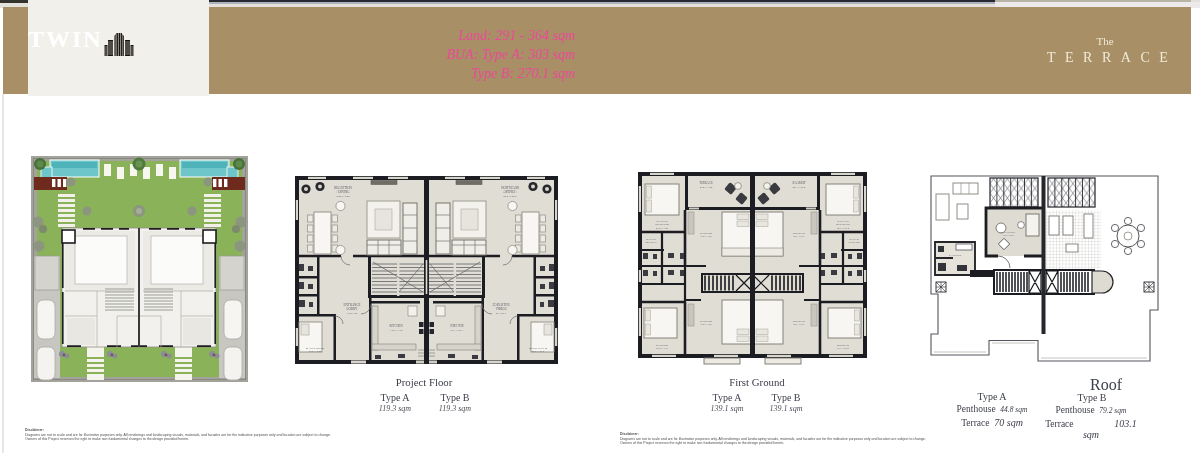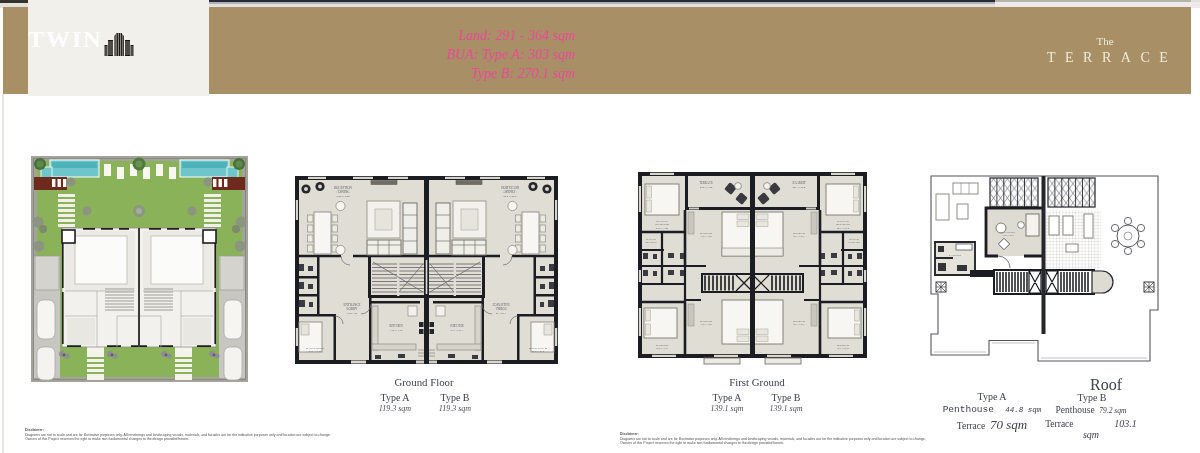--- a/index.html
+++ b/index.html
@@ -671,21 +671,21 @@
         <rect x="8" y="108" width="10" height="10" fill="#ffffff" stroke="#26272c" stroke-width="0.9"></rect>
         <path d="M8,108 l10,10 M18,108 l-10,10 M8,113 h10 M13,108 v10" stroke="#26272c" stroke-width="0.6"></path>
       </g>
 
   <g>
         <rect x="216" y="108" width="10" height="10" fill="#ffffff" stroke="#26272c" stroke-width="0.9"></rect>
         <path d="M216,108 l10,10 M226,108 l-10,10 M216,113 h10 M221,108 v10" stroke="#26272c" stroke-width="0.6"></path>
       </g>
 </svg>
 
-<div class="abs" style="left:344px;top:376px;width:160px;text-align:center;font-family:'Liberation Serif',serif;font-size:10.8px;color:#3d414b;">Ground Floor</div>
+<div class="abs" style="left:344px;top:376px;width:160px;text-align:center;font-family:'Liberation Serif',serif;font-size:10.8px;color:#3d414b;">Project Floor</div>
 
 <div class="abs" style="left:355px;top:392px;width:80px;text-align:center;font-family:'Liberation Serif',serif;font-size:10px;color:#3d414b;">Type A</div>
 
 <div class="abs" style="left:415px;top:392px;width:80px;text-align:center;font-family:'Liberation Serif',serif;font-size:10px;color:#3d414b;">Type B</div>
 
 <div class="abs" style="left:355px;top:404px;width:80px;text-align:center;font-family:'Liberation Serif',serif;font-style:italic;font-size:8px;color:#4a4e57;">119.3 sqm</div>
 
 <div class="abs" style="left:415px;top:404px;width:80px;text-align:center;font-family:'Liberation Serif',serif;font-style:italic;font-size:8px;color:#4a4e57;">119.3 sqm</div>
 
 <div class="abs" style="left:677px;top:376px;width:160px;text-align:center;font-family:'Liberation Serif',serif;font-size:10.8px;color:#3d414b;">First Ground</div>
@@ -695,23 +695,23 @@
 <div class="abs" style="left:746px;top:392px;width:80px;text-align:center;font-family:'Liberation Serif',serif;font-size:10px;color:#3d414b;">Type B</div>
 
 <div class="abs" style="left:687px;top:404px;width:80px;text-align:center;font-family:'Liberation Serif',serif;font-style:italic;font-size:8px;color:#4a4e57;">139.1 sqm</div>
 
 <div class="abs" style="left:746px;top:404px;width:80px;text-align:center;font-family:'Liberation Serif',serif;font-style:italic;font-size:8px;color:#4a4e57;">139.1 sqm</div>
 
 <div class="abs" style="left:962px;top:376px;width:160px;text-align:right;font-family:'Liberation Serif',serif;font-size:16px;color:#3d414b;">Roof</div>
 
 <div class="abs" style="left:952px;top:391px;width:80px;text-align:center;font-family:'Liberation Serif',serif;font-size:10px;color:#3d414b;">Type A</div>
 
-<div class="abs" style="left:942px;top:404px;width:100px;text-align:center;font-family:Liberation Mono, monospace;font-size:9.5px;color:#3d414b;">Penthouse&nbsp;&nbsp;<span style="font-style:italic;font-size:7.5px;">44.8 sqm</span></div>
-
-<div class="abs" style="left:942px;top:417px;width:100px;text-align:center;font-family:'Liberation Serif',serif;font-size:9.5px;color:#3d414b;">Terrace&nbsp;&nbsp;<span style="font-style:italic;font-size:13px;">70 sqm</span></div>
+<div class="abs" style="left:942px;top:404px;width:100px;text-align:center;font-family:Liberation Serif, serif;font-size:9.5px;color:#3d414b;">Penthouse&nbsp;&nbsp;<span style="font-style:italic;font-size:7.5px;">44.8 sqm</span></div>
+
+<div class="abs" style="left:942px;top:417px;width:100px;text-align:center;font-family:'Liberation Serif',serif;font-size:9.5px;color:#3d414b;">Terrace&nbsp;&nbsp;<span style="font-style:italic;font-size:10px;">70 sqm</span></div>
 
 <div class="abs" style="left:1052px;top:392px;width:80px;text-align:center;font-family:'Liberation Serif',serif;font-size:10px;color:#3d414b;">Type B</div>
 
 <div class="abs" style="left:1041px;top:405px;width:100px;text-align:center;font-family:'Liberation Serif',serif;font-size:9.5px;color:#3d414b;">Penthouse&nbsp;&nbsp;<span style="font-style:italic;font-size:7.5px;">79.2 sqm</span></div>
 
 <div class="abs" style="left:1041px;top:418px;width:100px;text-align:center;font-family:'Liberation Serif',serif;font-size:9.5px;color:#3d414b;">Terrace&nbsp;&nbsp;<span style="font-style:italic;font-size:10px;margin-left:36px;">103.1 sqm</span></div>
 
 <div class="abs" style="left:25px;top:427px;width:640px;transform:scale(0.5);transform-origin:0 0;font-size:7px;line-height:9.5px;color:#4c4c4c;">
 <b>Disclaimer:</b><br>
 Diagrams are not to scale and are for illustrative purposes only. All renderings and landscaping visuals, materials, and facades are for the indicative purposes only and location are subject to change.<br>

